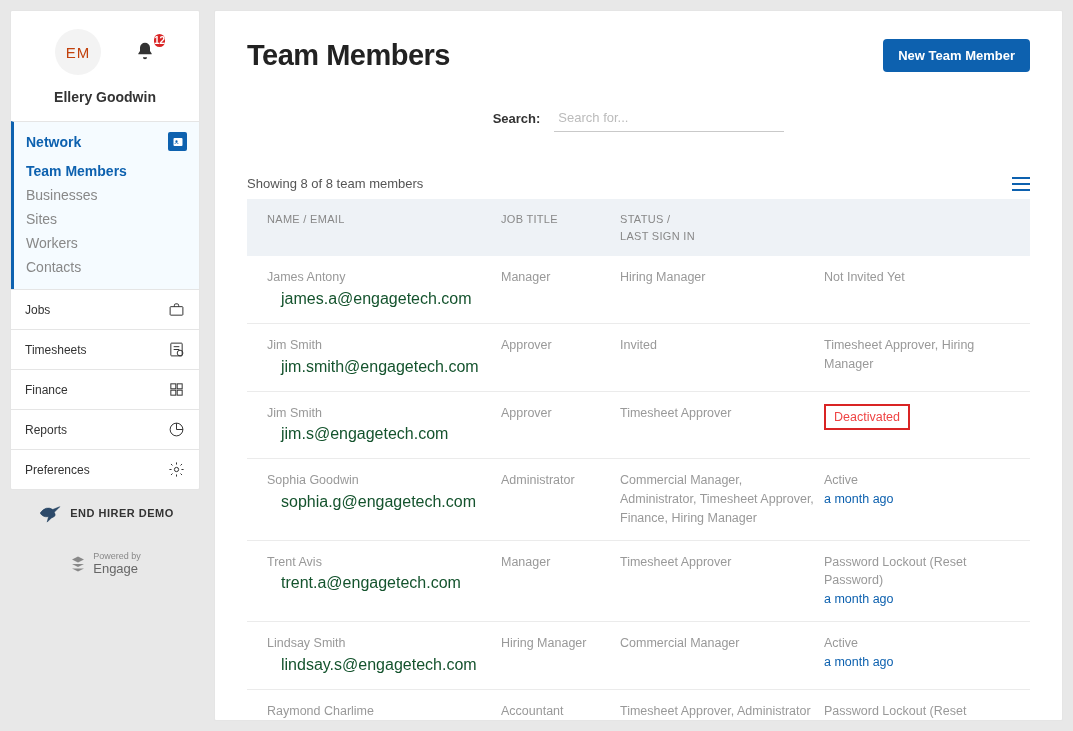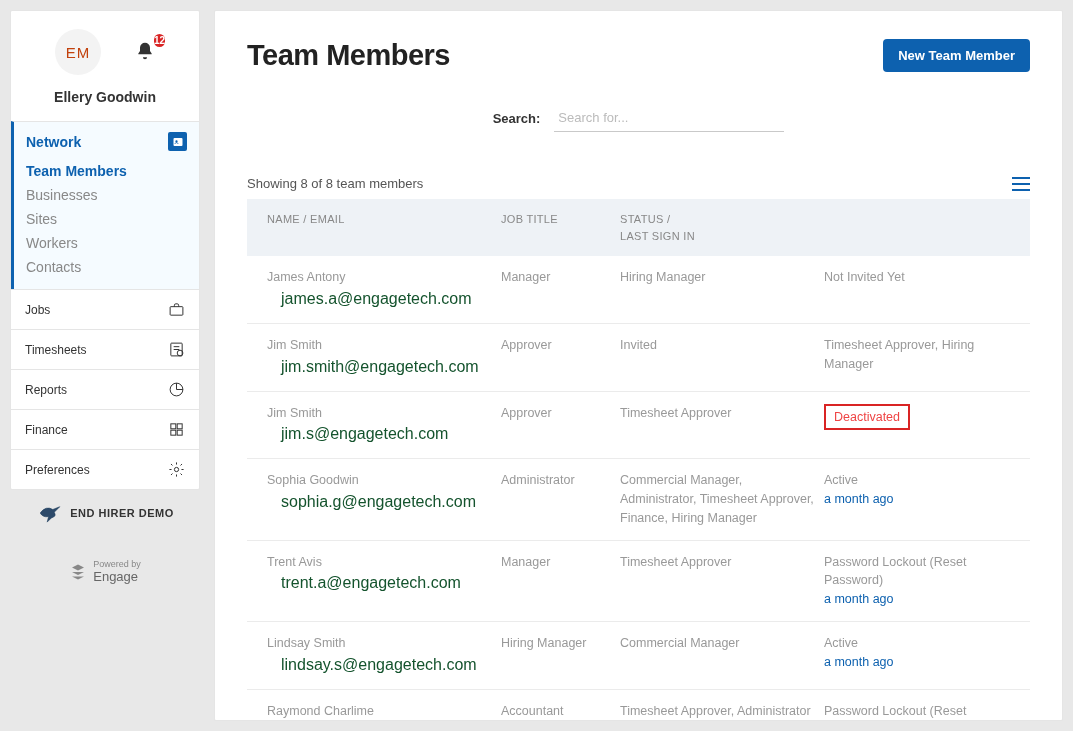--- a/index.html
+++ b/index.html
@@ -126,21 +126,21 @@
     gap:6px;
     color:#333;
     font-size:11px;
     font-weight:700;
     letter-spacing:0.5px;
   }
   .bird { width:28px; height:22px; }
   .bird svg { width:100%; height:100%; }
 
   .powered {
-    margin-top:36px;
+    margin-top:28px;
     display:flex;
     align-items:center;
     justify-content:center;
     gap:6px;
     color:#888;
   }
   .powered svg { width:18px; height:18px; fill:#888; }
   .powered .pt { display:flex; flex-direction:column; line-height:1.1; }
   .powered .pt .small { font-size:9px; }
   .powered .pt .big { font-size:13px; font-weight:400; color:#666; }
@@ -304,40 +304,40 @@
         <span class="nav-icon">
           <svg viewBox="0 0 24 24">
               <rect x="4" y="3" width="16" height="18" rx="1"></rect>
               <line x1="8" y1="8" x2="16" y2="8"></line>
               <line x1="8" y1="12" x2="16" y2="12"></line>
               <circle cx="17" cy="17" r="4"></circle>
             </svg>
         </span>
       </div>
       <div class="nav-item">
-        <span>Reports</span>
-        <span class="nav-icon">
-          <svg viewBox="0 0 24 24">
-              <circle cx="12" cy="12" r="9"></circle>
-              <path d="M12 3v9h9"></path>
-            </svg>
-        </span>
-      </div>
-      <div class="nav-item">
         <span>Finance</span>
         <span class="nav-icon">
           <svg viewBox="0 0 24 24">
               <rect x="4" y="4" width="7" height="7"></rect>
               <rect x="13" y="4" width="7" height="7"></rect>
               <rect x="4" y="13" width="7" height="7"></rect>
               <rect x="13" y="13" width="7" height="7"></rect>
             </svg>
         </span>
       </div>
       <div class="nav-item">
+        <span>Reports</span>
+        <span class="nav-icon">
+          <svg viewBox="0 0 24 24">
+              <circle cx="12" cy="12" r="9"></circle>
+              <path d="M12 3v9h9"></path>
+            </svg>
+        </span>
+      </div>
+      <div class="nav-item">
         <span>Preferences</span>
         <span class="nav-icon">
           <svg viewBox="0 0 24 24">
               <circle cx="12" cy="12" r="3"></circle>
               <path d="M12 2v3M12 19v3M4.2 4.2l2.1 2.1M17.7 17.7l2.1 2.1M2 12h3M19 12h3M4.2 19.8l2.1-2.1M17.7 6.3l2.1-2.1"></path>
             </svg>
         </span>
       </div>
     </div>
 

